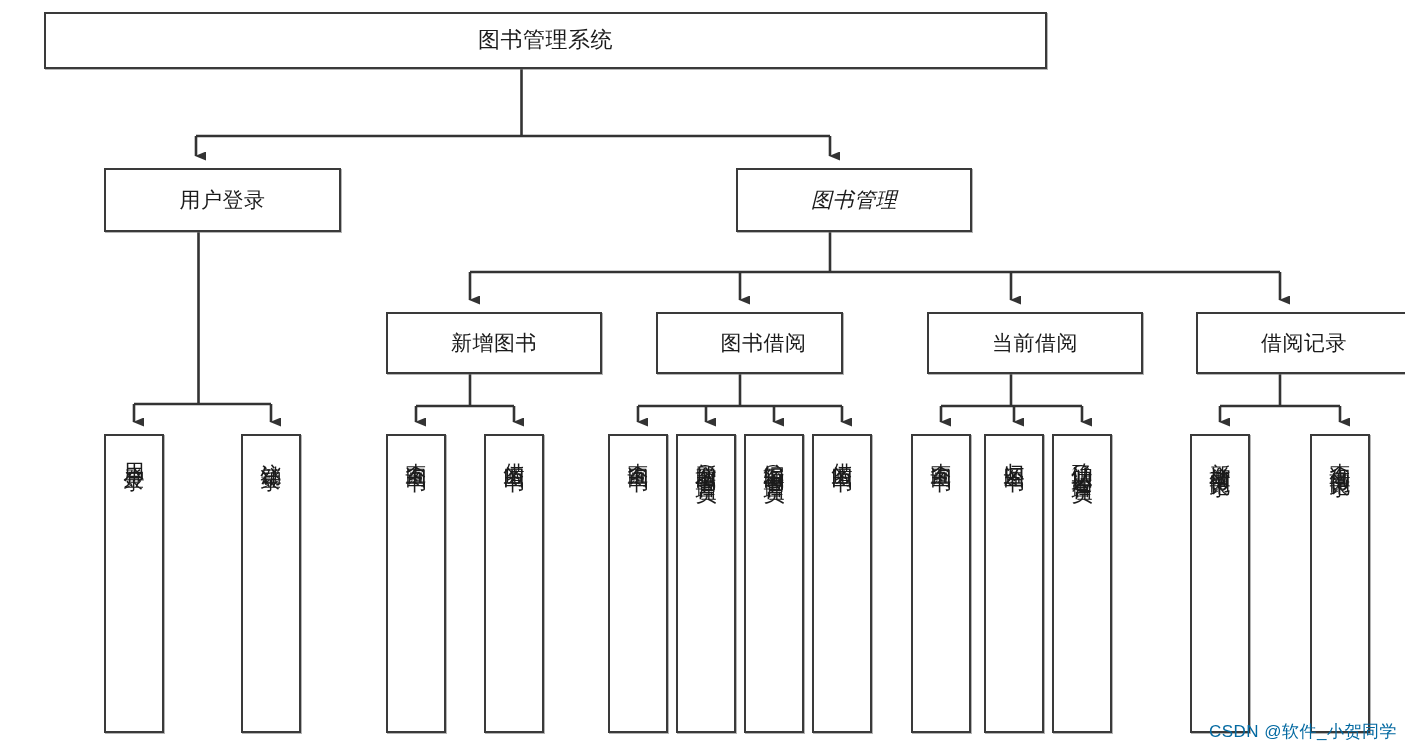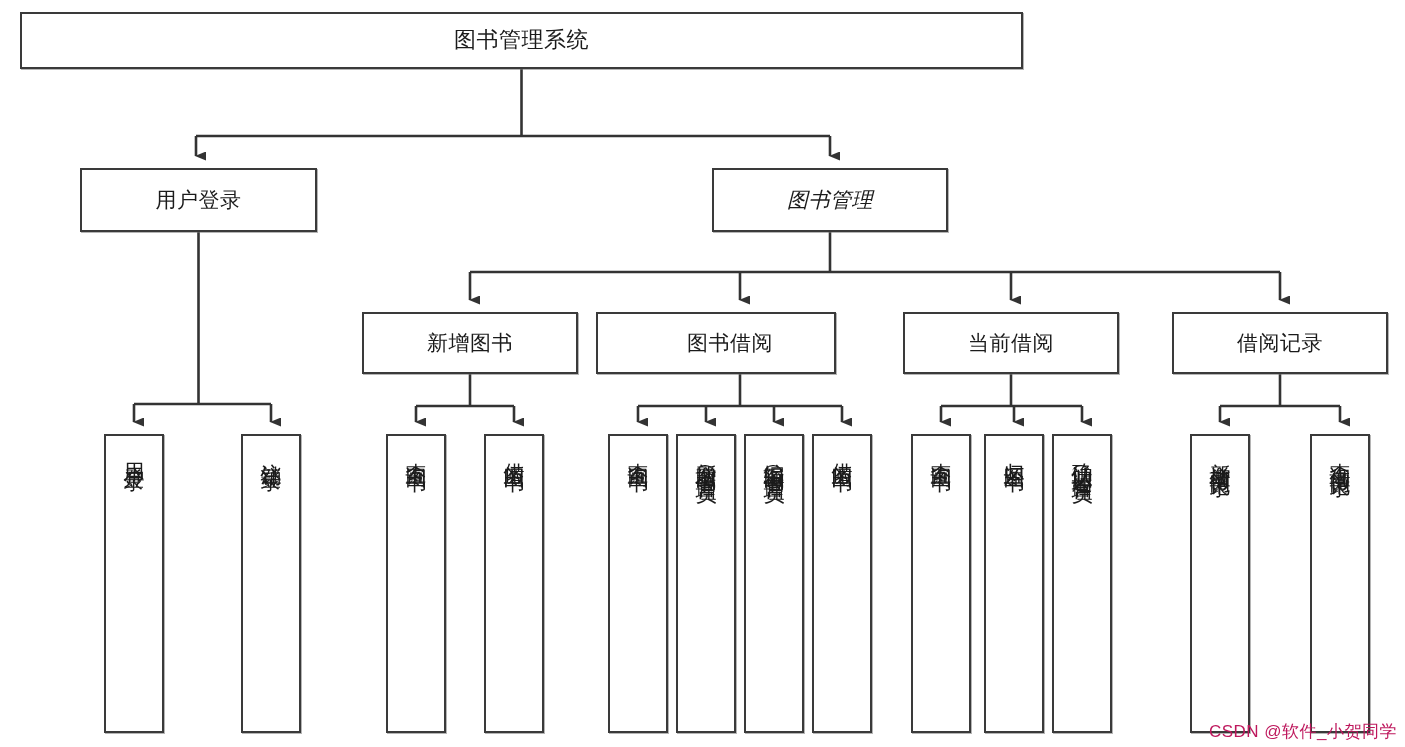--- a/index.html
+++ b/index.html
@@ -33,20 +33,21 @@
     display: flex;
     align-items: center;
     justify-content: center;
     color: #1b1b1b;
     box-shadow: 1px 1px 0 rgba(120,120,120,0.55);
   }
   .node.horiz {
     font-size: 21px;
     letter-spacing: 0.5px;
     line-height: 1.2;
+    margin-left: 24px;
   }
   .node.root {
     font-size: 22px;
   }
   .node.leaf {
     font-size: 21px;
     padding-top: 10px;
     align-items: flex-start;
   }
   .vtext {
@@ -54,21 +55,21 @@
     text-orientation: upright;
     letter-spacing: 3px;
     line-height: 1.05;
     white-space: nowrap;
   }
   .watermark {
     position: absolute;
     right: 8px;
     bottom: 4px;
     font-size: 17px;
-    color: #be185d;
+    color: #0369a1;
     letter-spacing: 0.5px;
     white-space: nowrap;
   }
 </style>
 </head>
 <body>
 
 <div id="canvas">
 
   <svg id="wires" viewBox="0 0 1405 747">
@@ -129,21 +130,21 @@
   <div class="node horiz" style="left:80px; top:168px; width:237px; height:64px;">
     <span>用户登录</span>
   </div>
   <div class="node horiz" style="left:712px; top:168px; width:236px; height:64px;font-style:italic;">
     <span>图书管理</span>
   </div>
 
   <div class="node horiz" style="left:362px; top:312px; width:216px; height:62px;">
     <span>新增图书</span>
   </div>
-  <div class="node horiz" style="left:596px; top:312px; width:240px; height:62px;padding-left:28px;">
+  <div class="node horiz" style="left:632px; top:312px; width:187px; height:62px;padding-left:28px;">
     <span>图书借阅</span>
   </div>
   <div class="node horiz" style="left:903px; top:312px; width:216px; height:62px;">
     <span>当前借阅</span>
   </div>
   <div class="node horiz" style="left:1172px; top:312px; width:216px; height:62px;">
     <span>借阅记录</span>
   </div>
 
   <div class="node leaf" style="left:104px; top:434px; width:60px; height:299px;">

